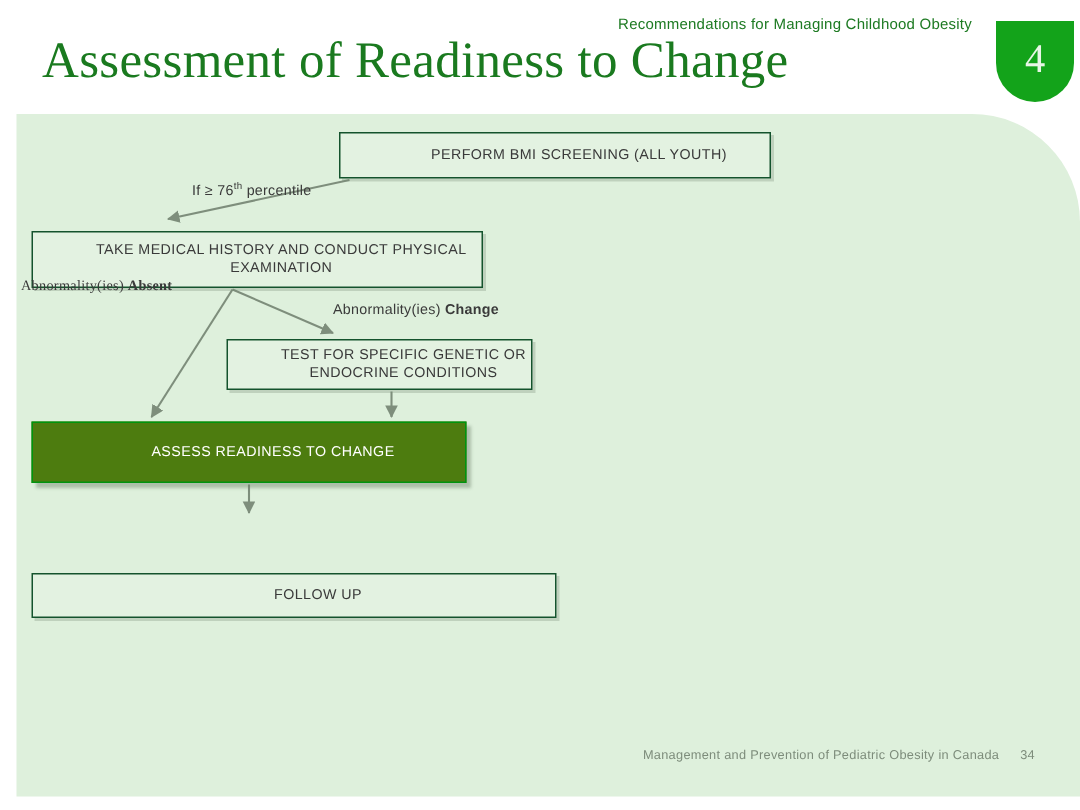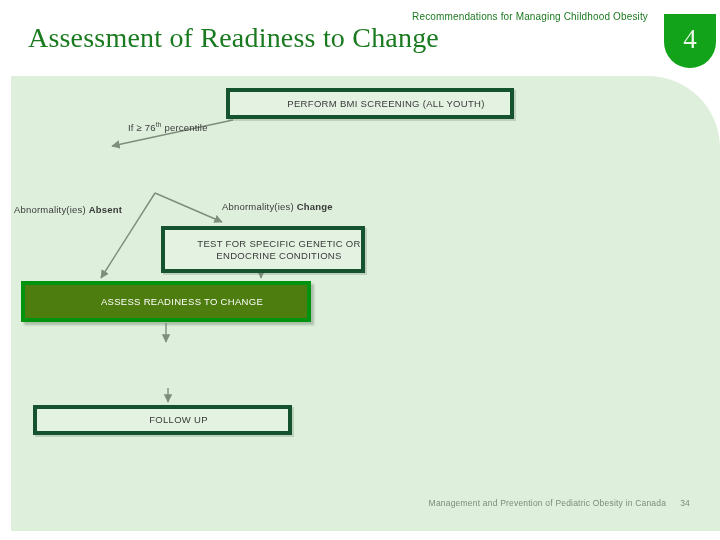--- a/index.html
+++ b/index.html
@@ -31,21 +31,21 @@
     font-size: 10px;
     color: #1d7a22;
     letter-spacing: 0.15px;
     white-space: nowrap;
   }
   .slide-title {
     position: absolute;
     left: 28px;
     top: 22px;
     font-family: "Liberation Serif", serif;
-    font-size: 28px;
+    font-size: 34px;
     color: #1a7a1f;
     letter-spacing: 0.2px;
     white-space: nowrap;
   }
   .badge {
     position: absolute;
     left: 664px;
     top: 14px;
     width: 52px;
     height: 54px;
@@ -72,21 +72,21 @@
     width: 709px;
     height: 455px;
     background: #def0dc;
     border-radius: 0 72px 0 0;
   }
 
   
   .fbox {
     position: absolute;
     box-sizing: border-box;
-    border: 4px solid #14532d;
+    border: 1px solid #14532d;
     border-radius: 0;
     background: #e3f2e1;
     color: #3a3a3a;
     font-size: 9.5px;
     line-height: 12px;
     letter-spacing: 0.3px;
     display: flex;
     align-items: center;
     justify-content: center;
     text-align: center;
@@ -95,37 +95,37 @@
   }
   .fbox.green {
     background: #4d7c0f;
     border-color: #00930f;
     color: #ffffff;
     box-shadow: 3px 3px 2px rgba(110,130,108,0.45);
   }
 
   #box-bmi       { left: 226px; top: 88px;  width: 288px; height: 31px; }
   #box-history   { left: 21px;  top: 154px; width: 301px; height: 38px; }
-  #box-genetic   { left: 161px; top: 226px; width: 204px; height: 47px; }
+  #box-genetic   { left: 151px; top: 226px; width: 204px; height: 34px; }
   #box-assess    { left: 21px;  top: 281px; width: 290px; height: 41px; }
   #box-lifestyle { left: 21px;  top: 345px; width: 294px; height: 42px; }
-  #box-followup  { left: 21px;  top: 405px; width: 259px; height: 30px; margin-left: 12px; }
+  #box-followup  { left: 21px;  top: 382px; width: 350px; height: 30px; }
 
   
   .flabel {
     position: absolute;
     font-size: 9.5px;
     color: #3a3a3a;
     letter-spacing: 0.2px;
     white-space: nowrap;
   }
   .flabel b { font-weight: bold; }
   .flabel sup { font-size: 6.5px; vertical-align: super; }
   #lbl-percentile { left: 128px; top: 121px; }
-  #lbl-absent     { left: 14px;  top: 204px; }
+  #lbl-absent     { left: 14px;  top: 186px; font-family: Liberation Serif, serif; }
   #lbl-present    { left: 222px; top: 201px; }
 
   
   .connectors {
     position: absolute;
     left: 0; top: 0;
     width: 720px; height: 540px;
     pointer-events: none;
   }
 
@@ -170,20 +170,21 @@
     <path d="M 155,193 L 222,222" stroke="#7e8e7c" stroke-width="1.4" fill="none" marker-end="url(#ah)"></path>
 
     <path d="M 261,261 L 261,278" stroke="#7e8e7c" stroke-width="1.4" fill="none" marker-end="url(#ah)"></path>
 
     <path d="M 166,323 L 166,342" stroke="#7e8e7c" stroke-width="1.4" fill="none" marker-end="url(#ah)"></path>
 
     <path d="M 168,388 L 168,402" stroke="#7e8e7c" stroke-width="1.4" fill="none" marker-end="url(#ah)"></path>
   </svg>
 
   <div class="fbox" id="box-bmi">PERFORM BMI SCREENING (ALL YOUTH)</div>
+  <div class="fbox" id="box-history">TAKE MEDICAL HISTORY AND CONDUCT PHYSICAL EXAMINATION</div>
   <div class="fbox" id="box-genetic">TEST FOR SPECIFIC GENETIC OR ENDOCRINE CONDITIONS</div>
   <div class="fbox green" id="box-assess">ASSESS READINESS TO CHANGE</div>
   <div class="fbox" id="box-followup">FOLLOW UP</div>
 
   <div class="flabel" id="lbl-percentile"><span>If ≥ 76</span><sup>th</sup><span> percentile</span></div>
 
   <div class="flabel" id="lbl-absent"><span>Abnormality(ies) </span><b>Absent</b></div>
 
   <div class="flabel" id="lbl-present"><span>Abnormality(ies) </span><b>Change</b></div>
 

